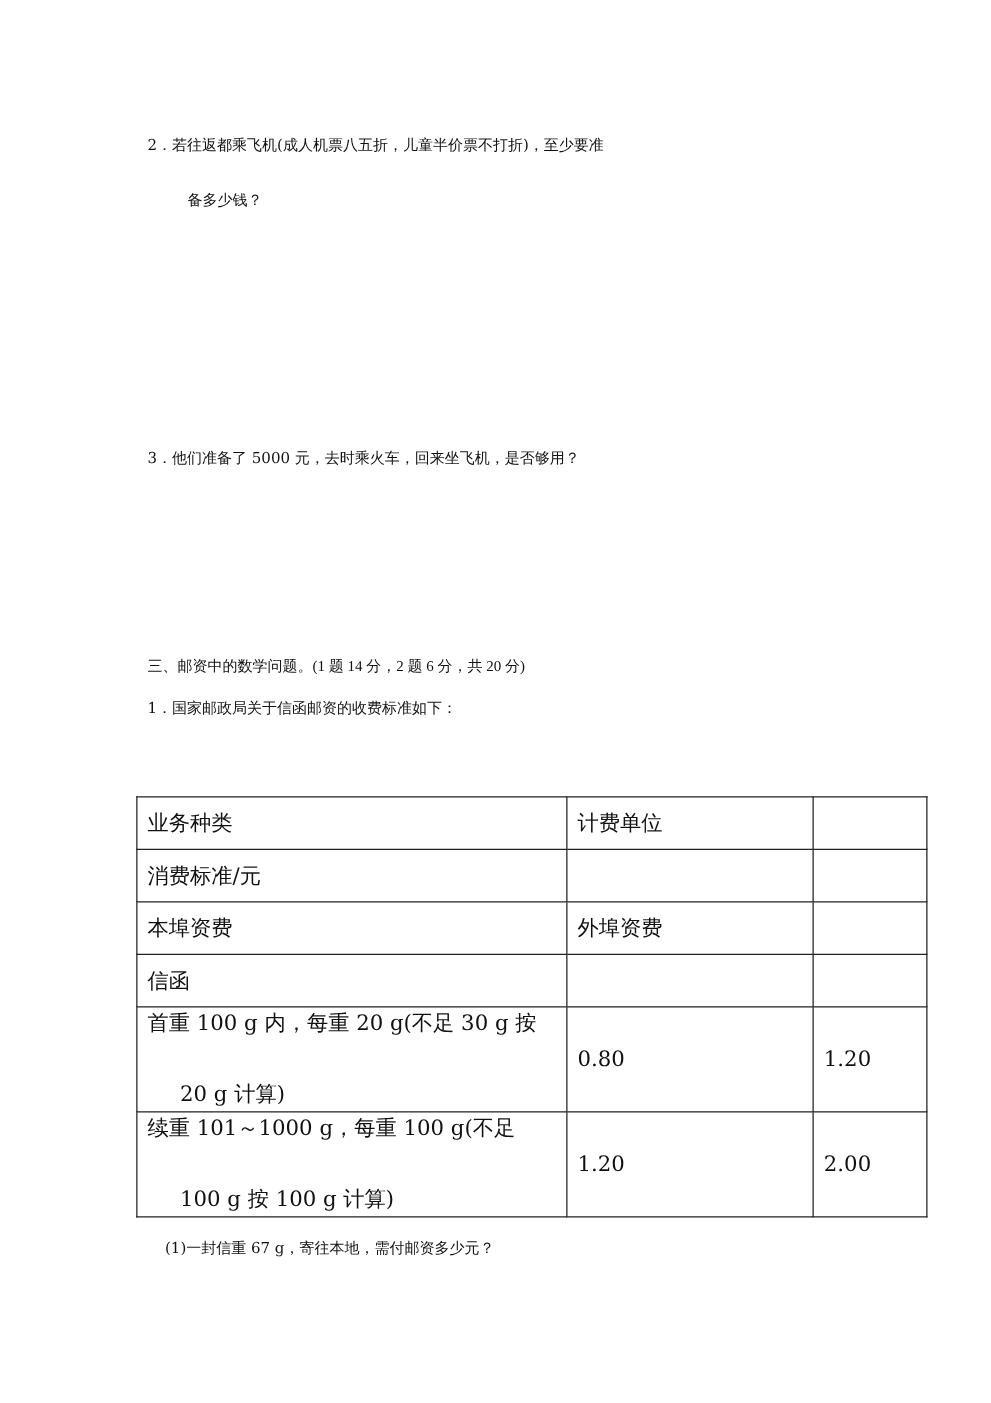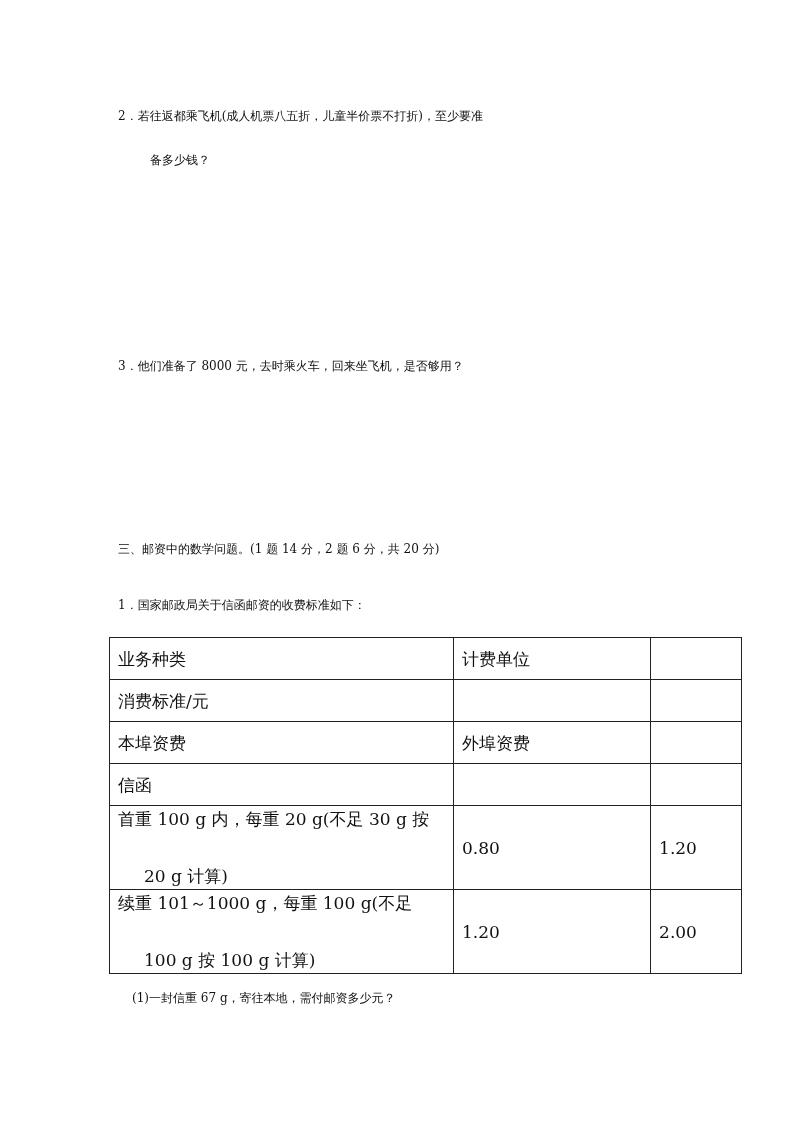--- a/index.html
+++ b/index.html
@@ -23,24 +23,24 @@
   table.fee tr.tall td { height: 83px; }
   .wrap1 { display: block; }
   .wrap2 { display: block; padding-left: 26px; margin-top: 33px; }
 </style>
 </head>
 <body>
 
 <div class="line" style="left:118px; top:104px;">2．若往返都乘飞机(成人机票八五折，儿童半价票不打折)，至少要准</div>
 <div class="line" style="left:150px; top:148px;">备多少钱？</div>
 
-<div class="line" style="left:118px; top:354px;">3．他们准备了 8000 元，去时乘火车，回来坐飞机，是否够用？</div>
+<div class="line" style="left:118px; top:354px;">3．他们准备了 5000 元，去时乘火车，回来坐飞机，是否够用？</div>
 
-<div class="line" style="left:118px; top:537px;">三、邮资中的数学问题。(1 题 14 分，2 题 6 分，共 20 分)</div>
-<div class="line" style="left:118px; top:593px;">1．国家邮政局关于信函邮资的收费标准如下：</div>
+<div class="line" style="left:118px; top:521px;font-family:Liberation Serif, serif;">三、邮资中的数学问题。(1 题 14 分，2 题 6 分，共 20 分)</div>
+<div class="line" style="left:118px; top:554px;">1．国家邮政局关于信函邮资的收费标准如下：</div>
 
 <table class="fee">
   <tbody>
       <tr>
     <td class="c1">业务种类</td>
     <td class="c2">计费单位</td>
     <td class="c3"></td>
   </tr>
   <tr>
     <td class="c1">消费标准/元</td>

